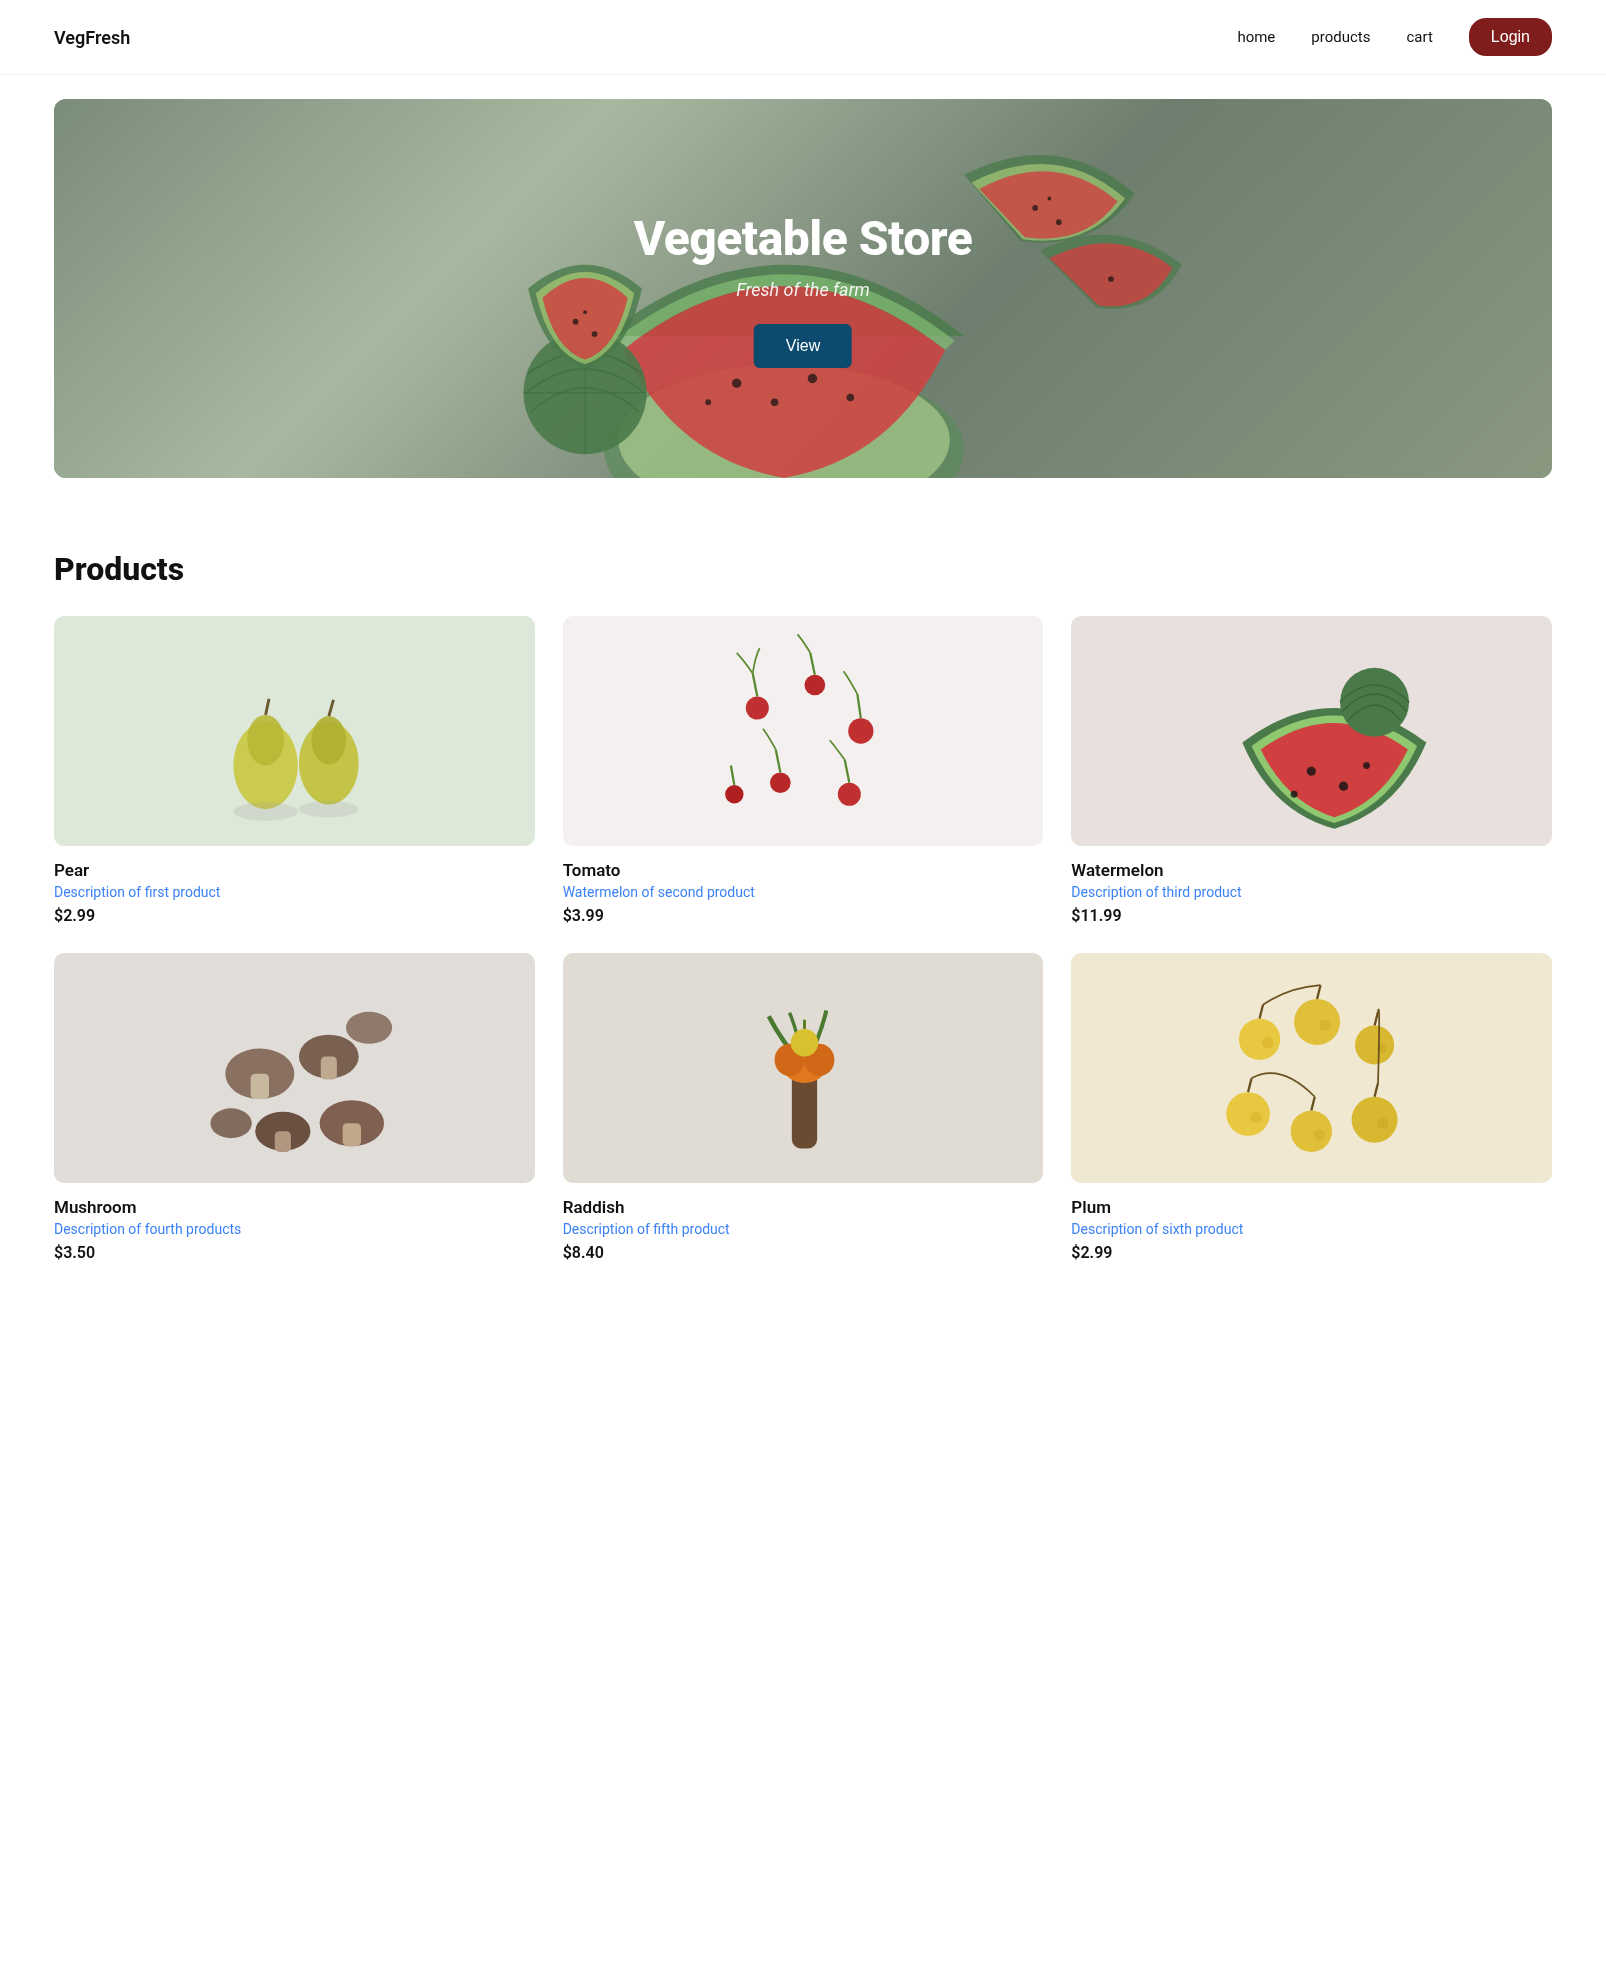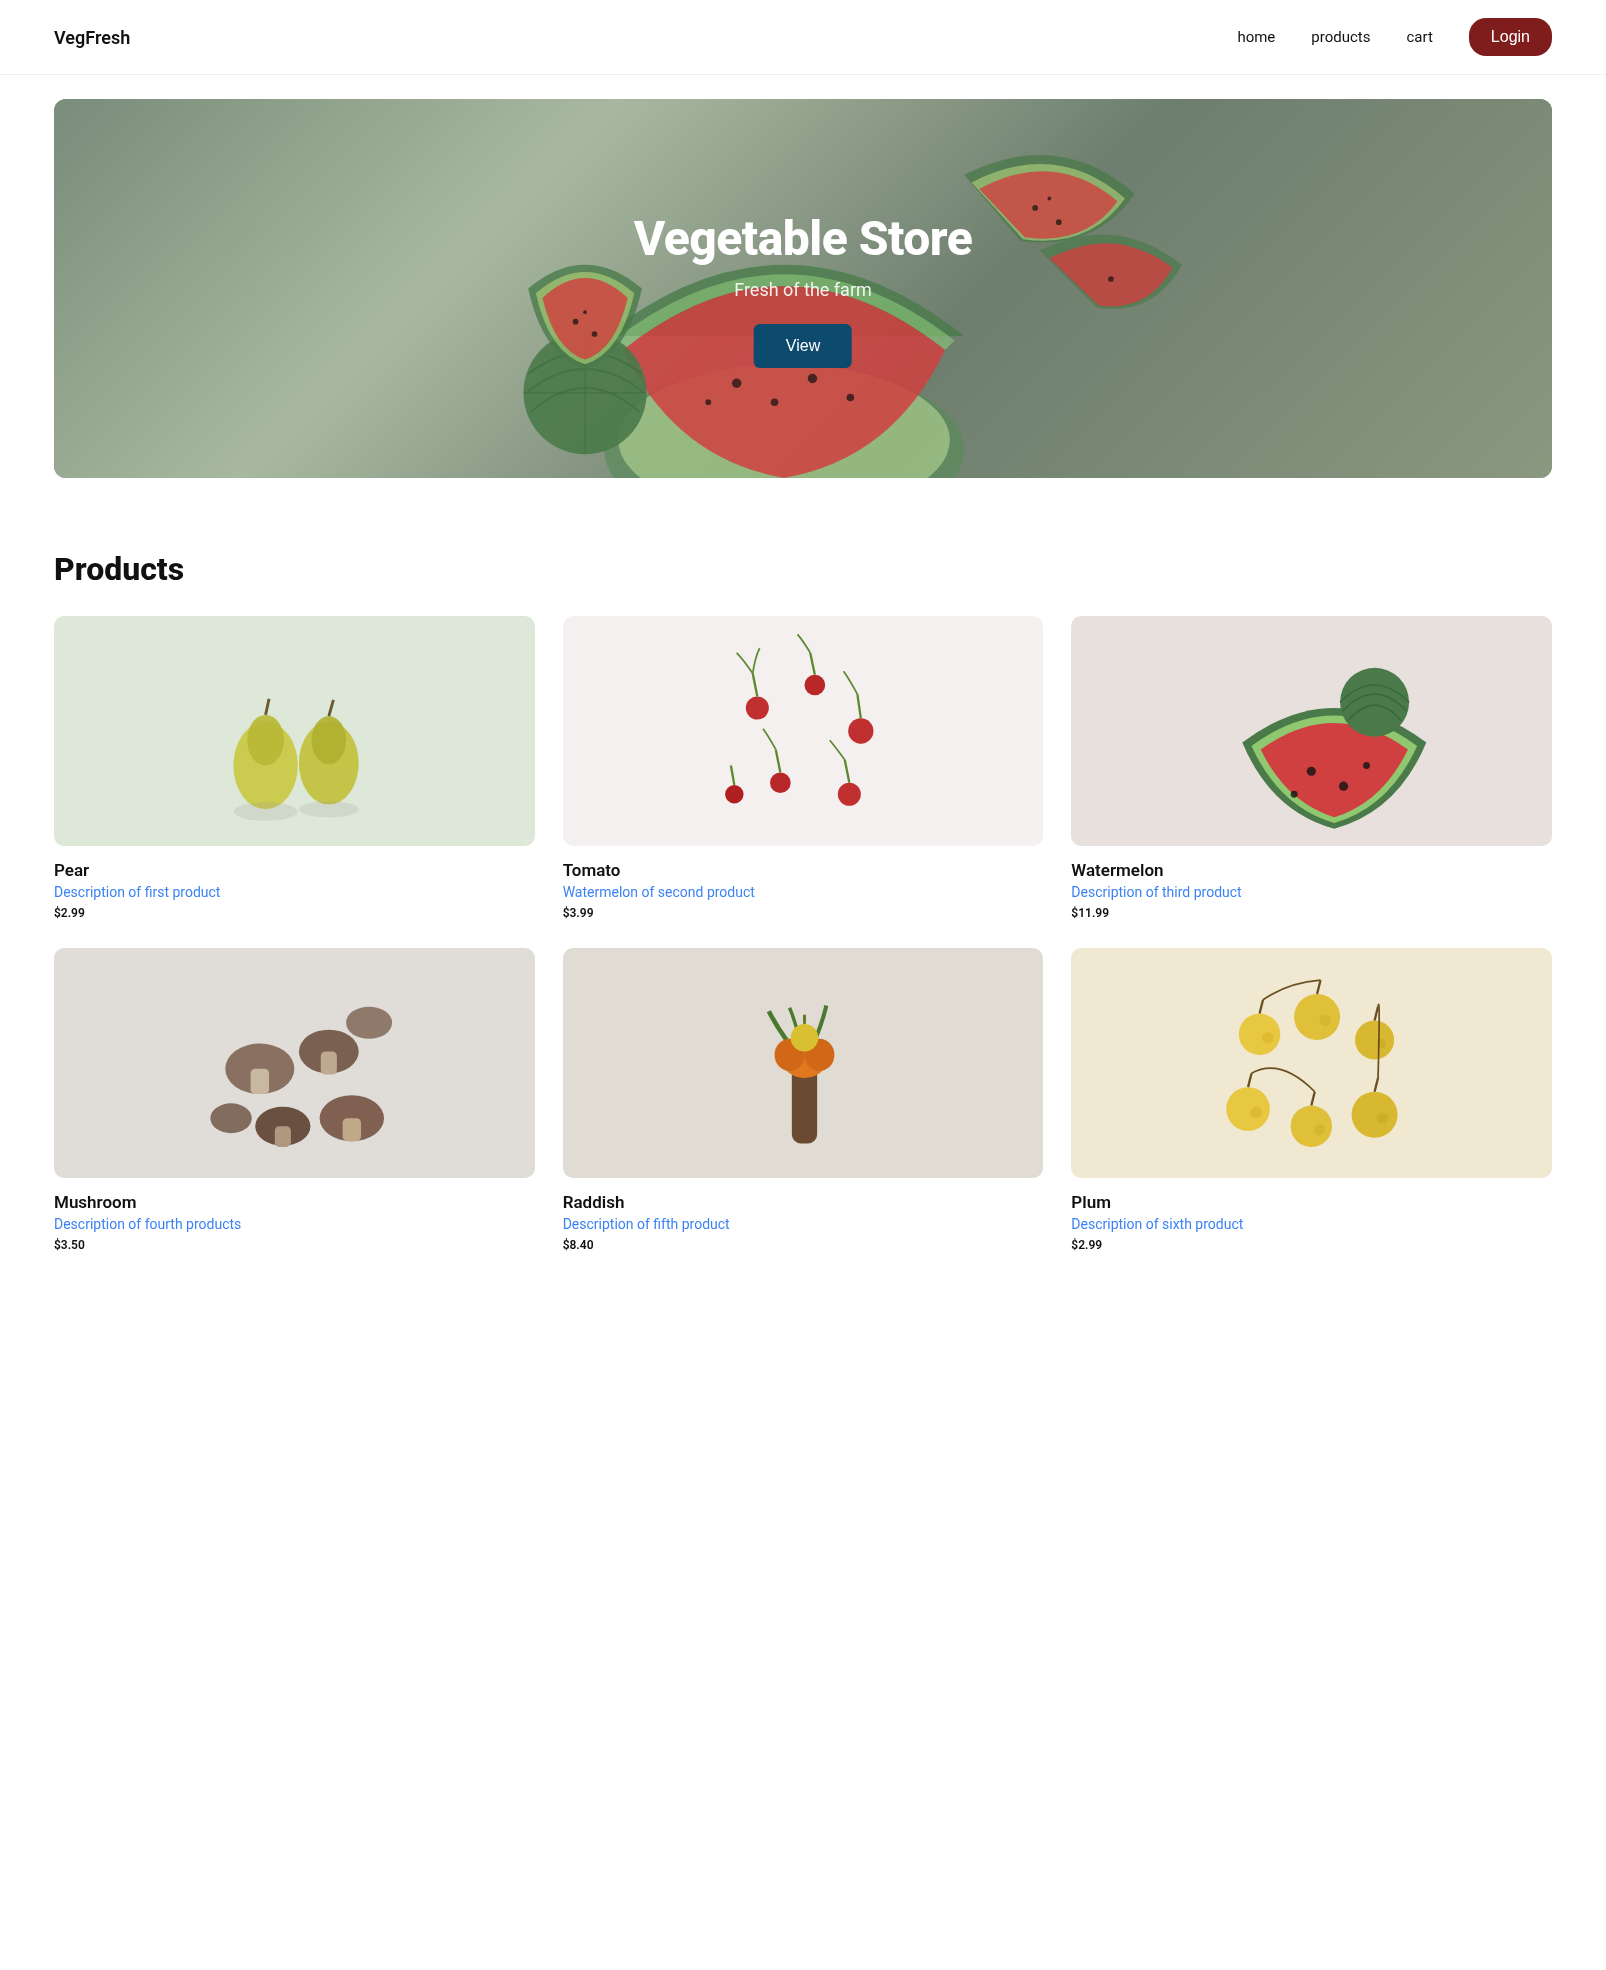--- a/index.html
+++ b/index.html
@@ -94,20 +94,21 @@
       font-weight: 800;
       margin-bottom: 12px;
       letter-spacing: -0.5px;
     }
 
     .hero-subtitle {
       font-size: 18px;
       font-weight: 400;
       margin-bottom: 24px;
       opacity: 0.9;
+      font-style: italic;
     }
 
     .hero-btn {
       background: #0c4a6e;
       color: #fff;
       border: none;
       padding: 13px 32px;
       border-radius: 6px;
       font-size: 16px;
       cursor: pointer;
@@ -160,21 +161,21 @@
       margin-bottom: 4px;
     }
 
     .product-desc {
       font-size: 14px;
       color: #3b82f6;
       margin-bottom: 6px;
     }
 
     .product-price {
-      font-size: 12px;
+      font-size: 16px;
       font-weight: 600;
       color: #111;
     }
   </style>
 </head>
 <body>
 
 <header>
   <div class="brand">VegFresh</div>
   <nav>

